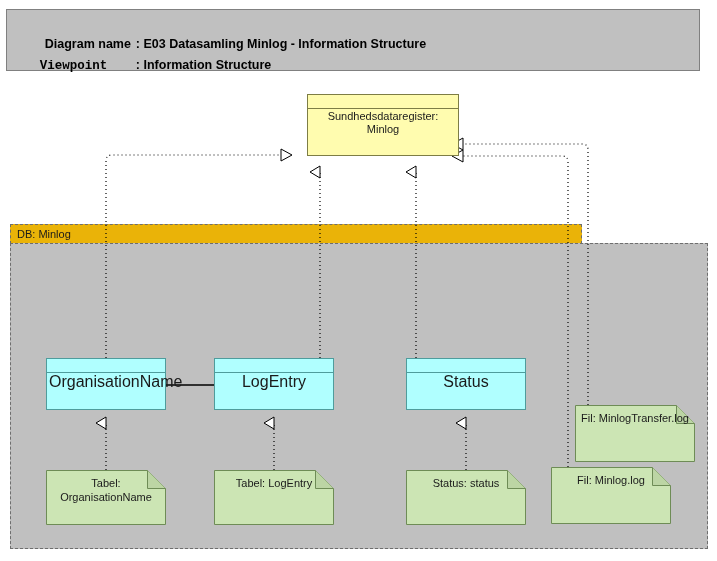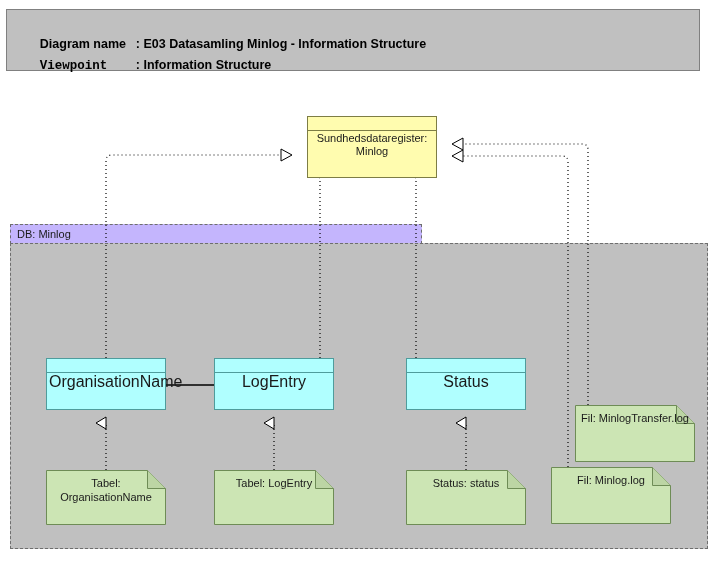--- a/index.html
+++ b/index.html
@@ -18,27 +18,27 @@
     background:#c0c0c0;border:1px solid #808080;
     box-sizing:border-box;
   }
   .title-line{
     position:absolute;left:12px;
     font-size:12.5px;font-weight:bold;color:#000;white-space:pre;
   }
   .title-line.l1{top:13px;}
   .title-line.l2{top:34px;}
   .tl-key{display:inline-block;}
-  .tl-key.k1{width:96px;}
+  .tl-key.k1{width:96px;text-align:center;}
   .tl-key.k2{width:96px;font-family:Liberation Mono, monospace;}
 
   
   .group-tab{
-    position:absolute;left:10px;top:224px;width:412px;height:20px;
-    background:#c4b5fd;
+    position:absolute;left:10px;top:224px;width:572px;height:20px;
+    background:#eab308;
     border-top:1px dashed #6e6e6e;
     border-left:1px dashed #6e6e6e;
     border-right:1px dashed #6e6e6e;
     box-sizing:border-box;
     z-index:1;
   }
   .group-tab-label{
     position:absolute;left:6px;top:3px;
     font-size:11px;color:#1a1a1a;white-space:nowrap;
   }
@@ -152,21 +152,21 @@
 
     <g>
       <path d="M466,470 L466,423" fill="none" stroke="#000000" stroke-width="1.2" stroke-dasharray="1,3" marker-end="url(#hollowTriUp)"></path>
     </g>
 
     <g>
       <line x1="166" y1="385" x2="214" y2="385" stroke="#000000" stroke-width="1.6"></line>
     </g>
   </svg>
 
-  <div class="node yellow" style="left:307px;top:116px;width:130px;height:62px;">
+  <div class="node yellow" style="left:307px;top:94px;width:152px;height:62px;">
     <div class="strip"></div>
     <div class="label">Sundhedsdataregister: Minlog</div>
   </div>
 
   <div class="node cyan" style="left:46px;top:358px;width:120px;height:52px;">
     <div class="strip"></div>
     <div class="label">OrganisationName</div>
   </div>
 
   <div class="node cyan" style="left:214px;top:358px;width:120px;height:52px;">

